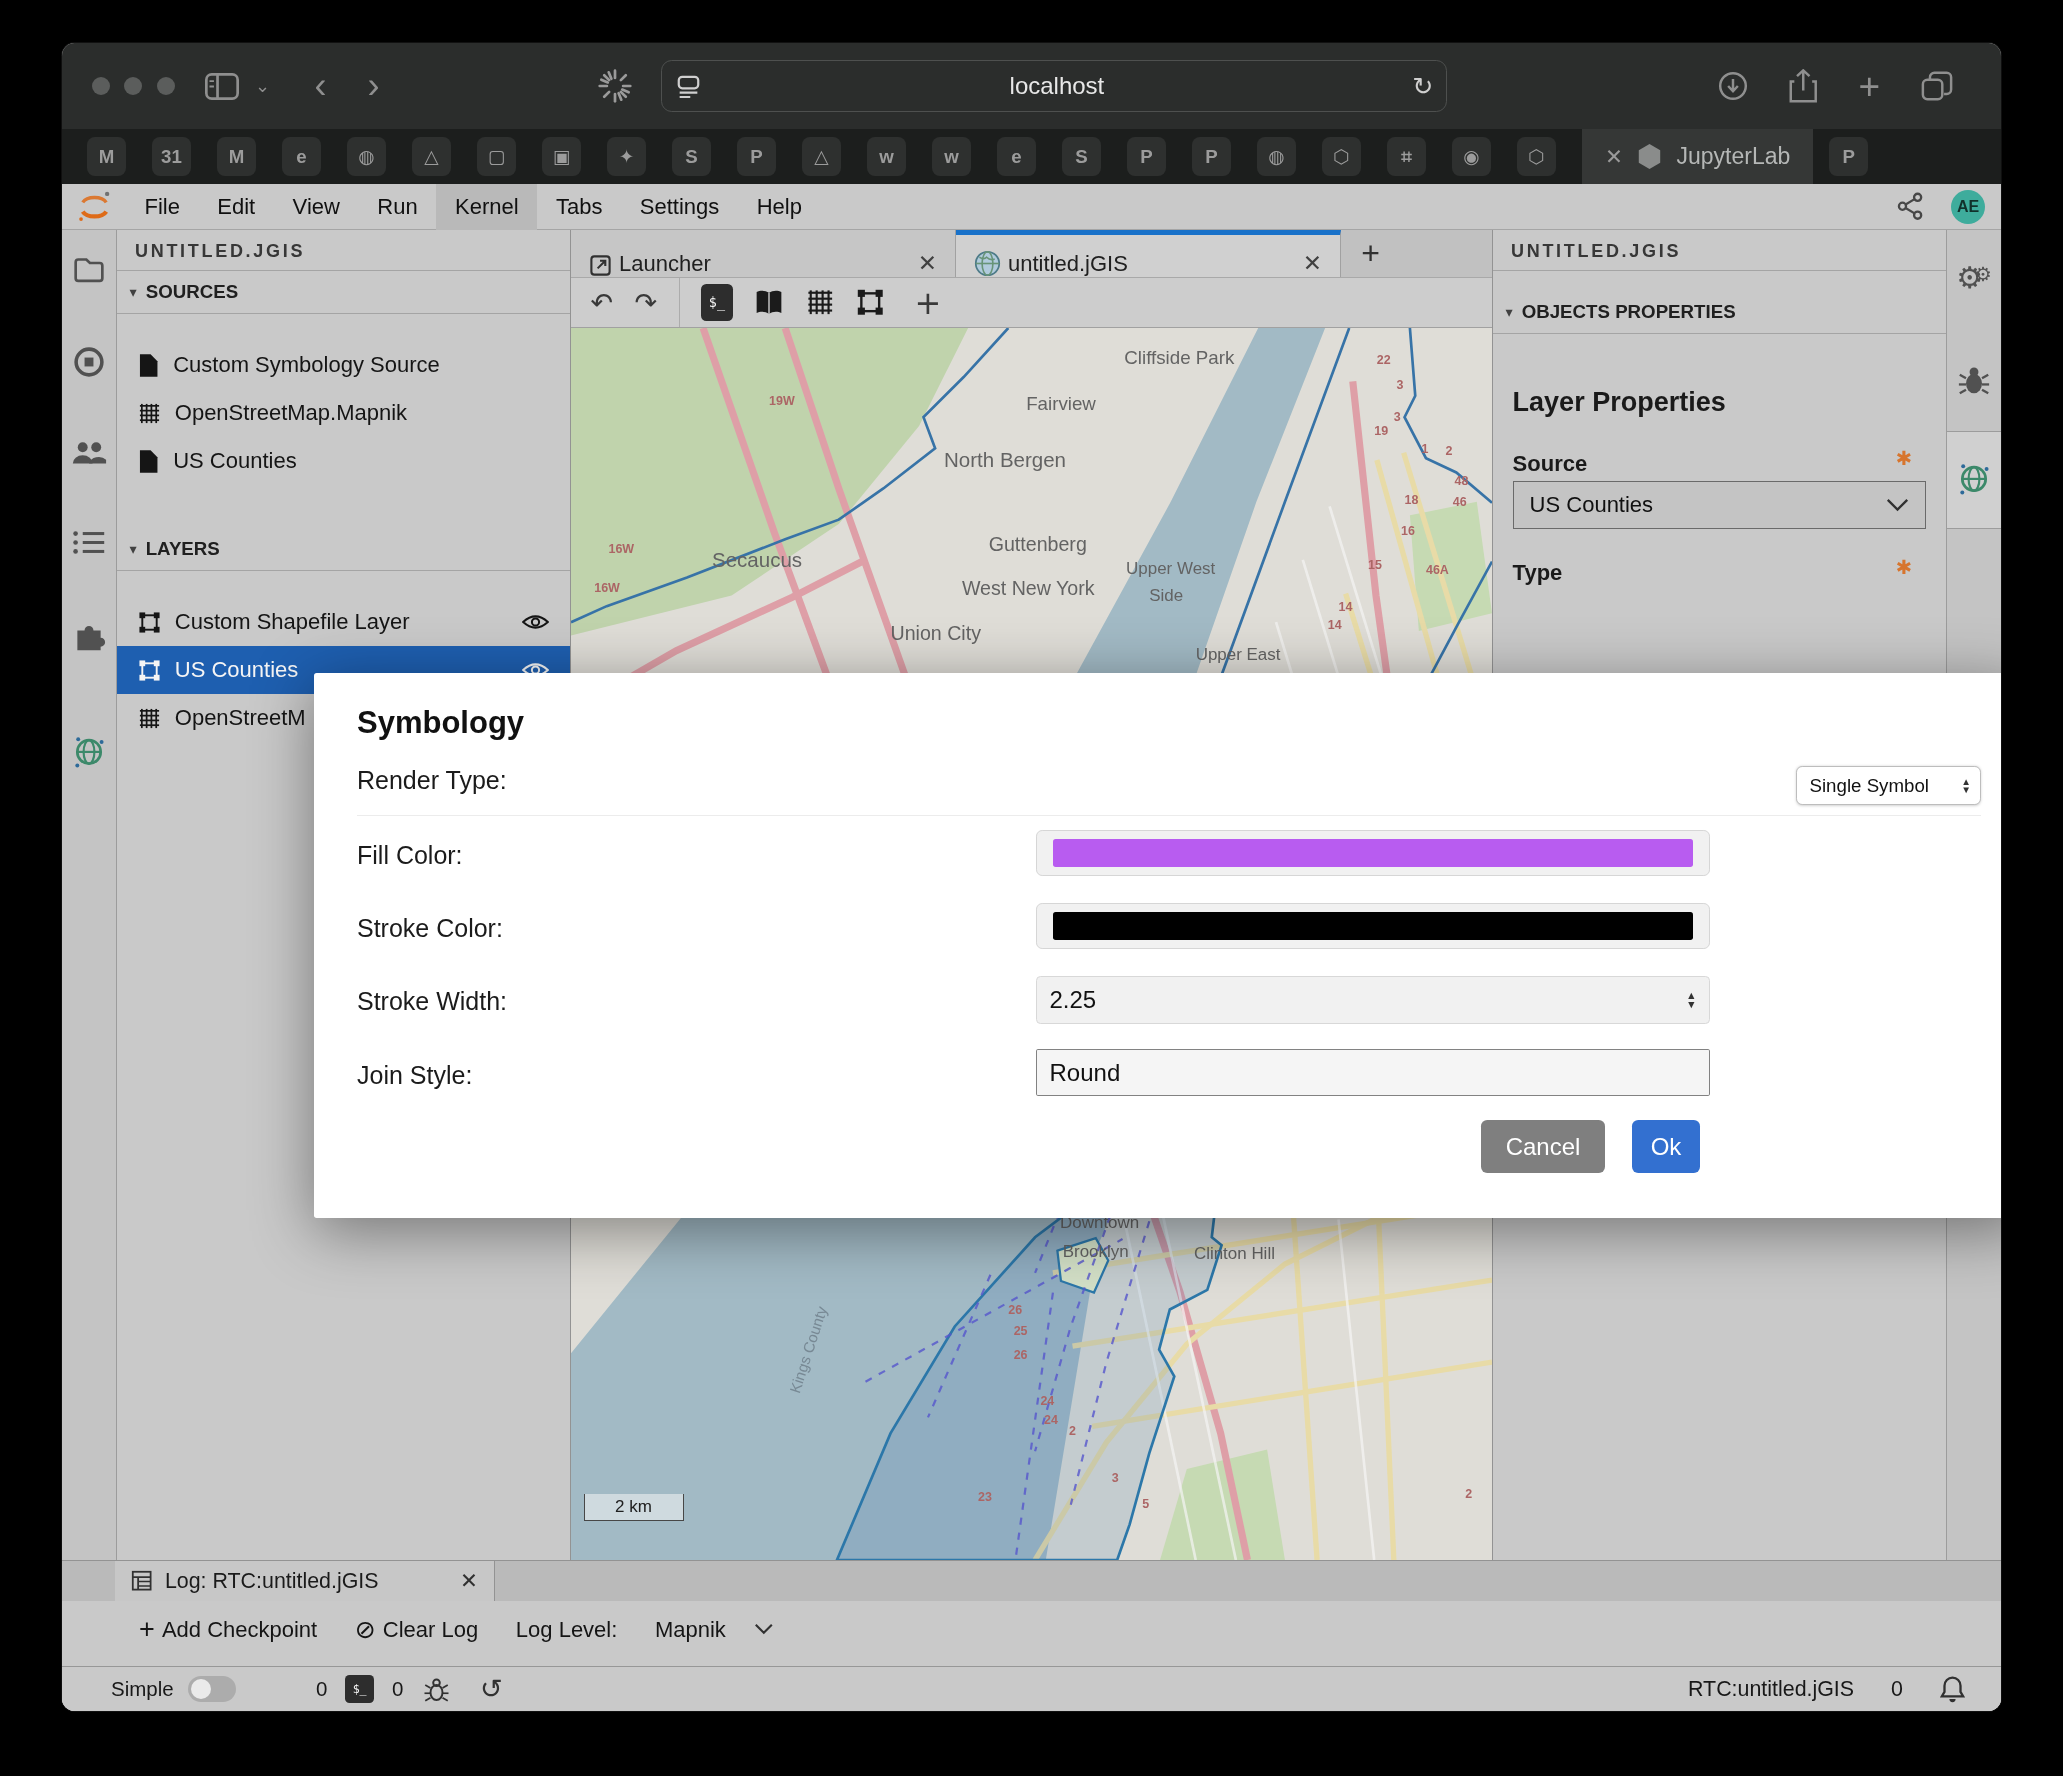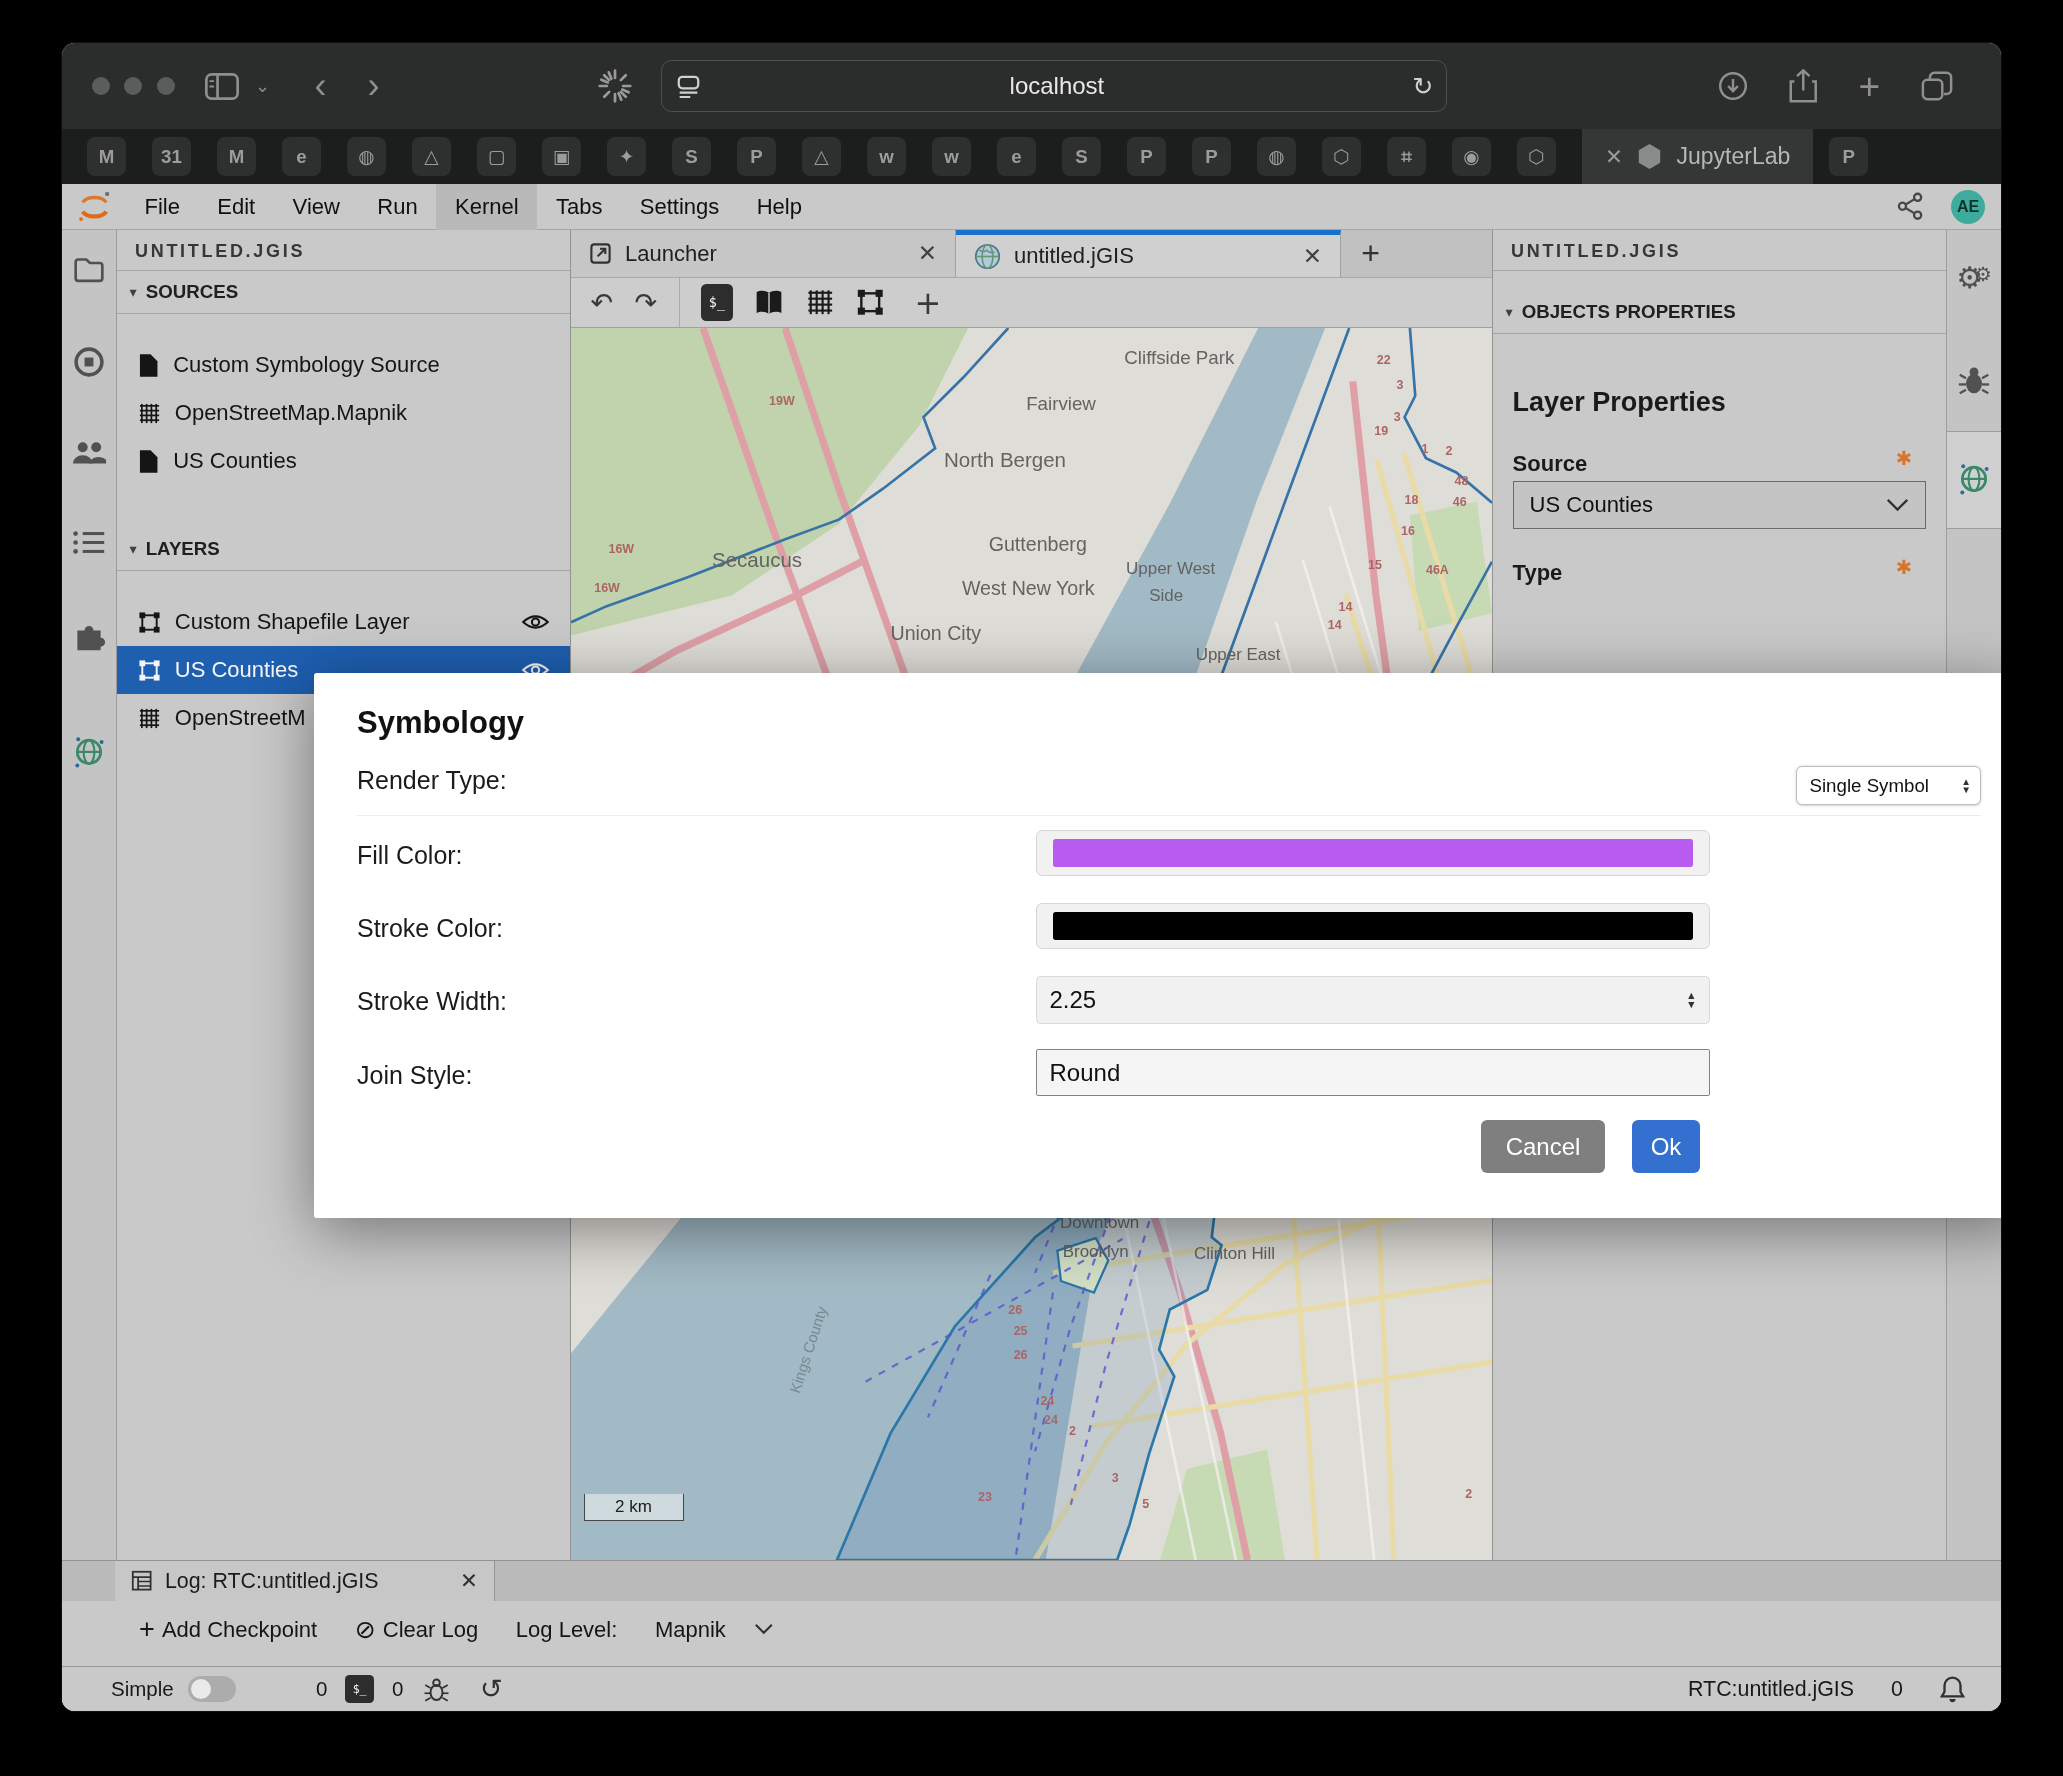--- a/index.html
+++ b/index.html
@@ -47,21 +47,21 @@
   .sec-head { height:43px; display:flex; align-items:center; padding:0 12.5px; gap:9px; font-weight:bold; font-size:18.7px; color:#222; border-bottom:0.9px solid #ababab; }
   .caret { font-size:14.3px; color:#444; }
   .tree { padding-top:27px; }
   .trow { height:48px; display:flex; align-items:center; padding:0 21.4px 0 21.4px; gap:13.4px; font-size:22px; color:#161616; }
   .trow.selected { background:#2063b8; color:#fff; }
   .trow .eye { margin-left:auto; }
   .vspacer { height:43px; }
 
   .main { flex:1; min-width:0; display:flex; flex-direction:column; background:#d6d6d6; }
   .tabbar { height:48px; background:#c9c9c9; display:flex; border-bottom:0.9px solid #b0b0b0; }
-  .tab { width:385px; display:flex; align-items:center; gap:13px; padding:0 18px; font-size:22px; color:#222; background:#cfcfcf; border-right:0.9px solid #a8a8a8; }
+  .tab { width:385px; display:flex; align-items:flex-end; gap:7px; padding:0 18px; font-size:22px; color:#222; background:#cfcfcf; border-right:0.9px solid #a8a8a8; }
   .tab .x { margin-left:auto; color:#444; font-size:23px; }
   .tab.active { background:#d9d9d9; border-top:5.3px solid #1a76d2; }
   .newtab { width:59px; display:flex; align-items:center; justify-content:center; font-size:32px; color:#333; }
   .maptoolbar { height:50px; background:#d6d6d6; border-bottom:0.9px solid #a8a8a8; display:flex; align-items:center; padding-left:12.5px; gap:21.4px; color:#3c3c3c; }
   .tdiv { width:0.9px; height:100%; background:#b3b3b3; }
   .uglyph { font-size:27px; color:#3c3c3c; font-family:"DejaVu Sans",sans-serif; }
   .termbadge { width:32px; height:37px; background:#2f2f2f; border-radius:5.3px; color:#fff; font-family:"DejaVu Sans Mono",monospace; font-size:13.4px; display:flex; align-items:center; justify-content:center; }
   .map { flex:1; position:relative; overflow:hidden; background:#e9e7e0; }
   .map svg.mapcanvas { position:absolute; left:0; top:0; width:100%; height:100%; }
   .scalebar { position:absolute; left:12.5px; bottom:39px; width:100px; height:27px; background:rgba(255,255,255,.55); border:1.8px solid #4a4a4a; border-top:none; display:flex; align-items:center; justify-content:center; font-size:17px; color:#222; }

